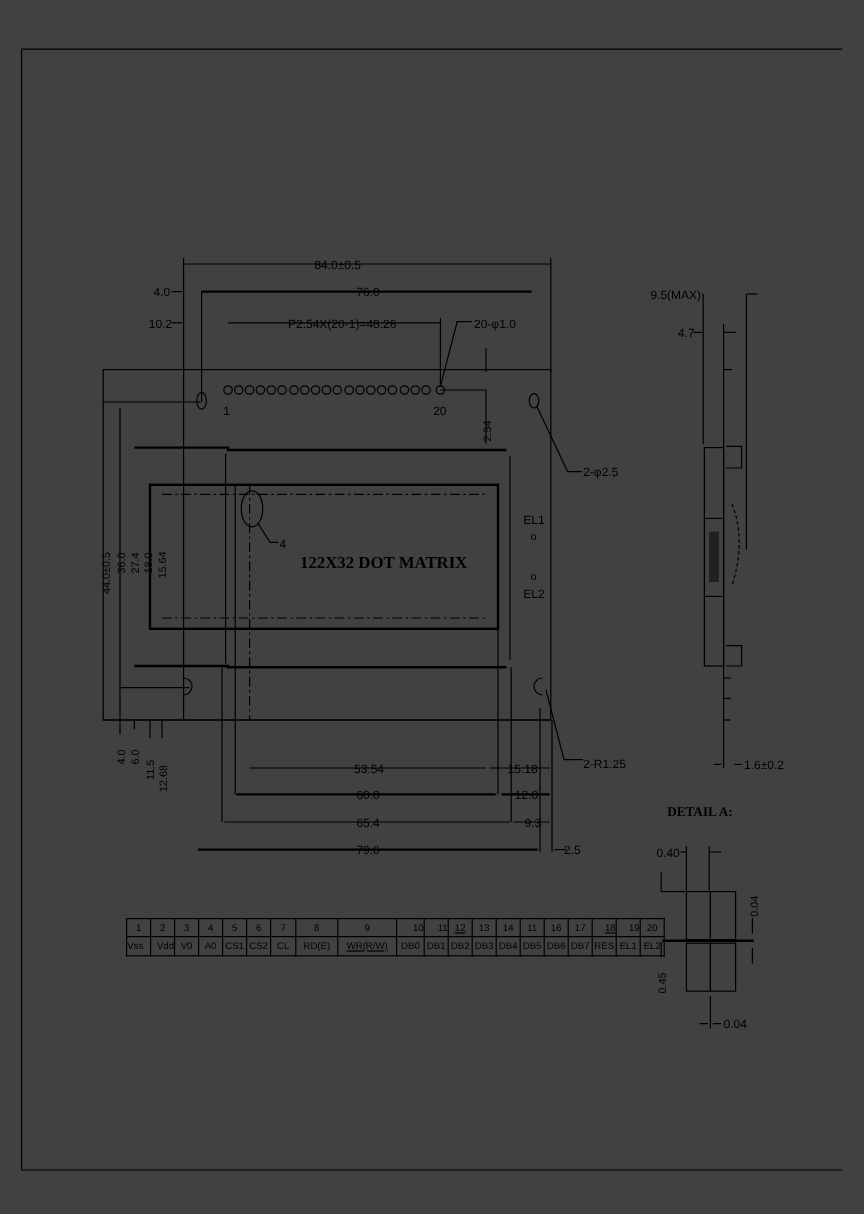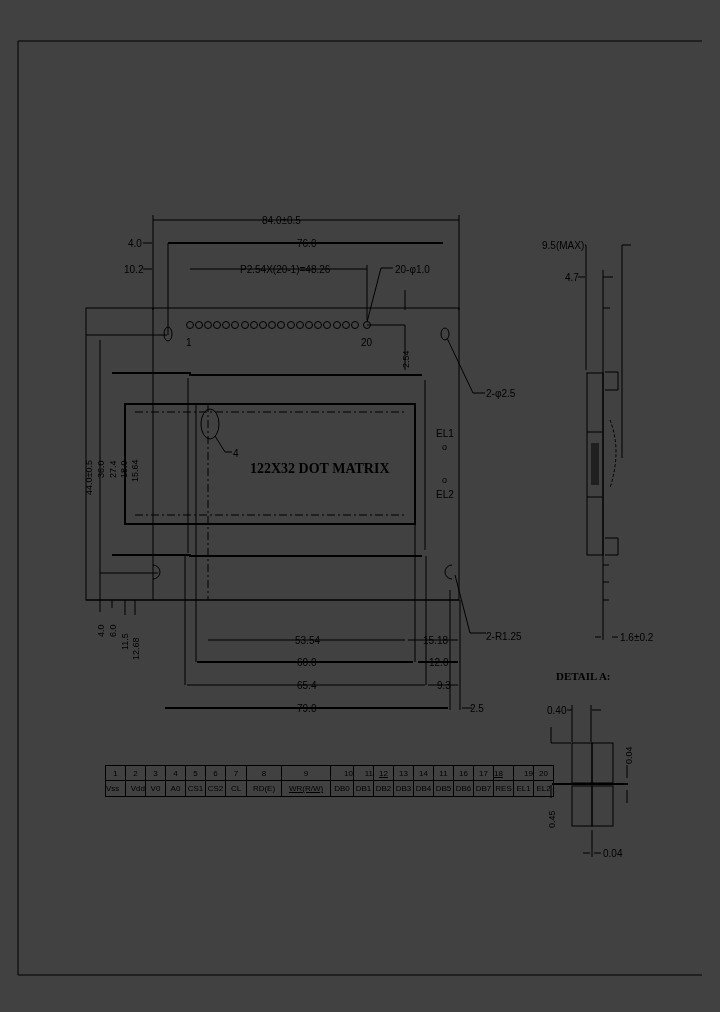--- a/index.html
+++ b/index.html
@@ -214,21 +214,21 @@
           <td style="border: 1px solid rgb(0, 0, 0); height: 14px; text-align: center; padding: 0px; width: 34px;">8</td>
           <td style="border: 1px solid rgb(0, 0, 0); height: 14px; text-align: center; padding: 0px; width: 48px;">9</td>
           <td style="border: 1px solid rgb(0, 0, 0); height: 14px; text-align: right; padding: 0px; width: 22px;">10</td>
           <td style="border: 1px solid rgb(0, 0, 0); height: 14px; text-align: right; padding: 0px; width: 19px;">11</td>
           <td style="border: 1px solid rgb(0, 0, 0); height: 14px; text-align: center; padding: 0px; width: 19px; text-decoration: underline;">12</td>
           <td style="border: 1px solid rgb(0, 0, 0); height: 14px; text-align: center; padding: 0px; width: 19px;">13</td>
           <td style="border: 1px solid rgb(0, 0, 0); height: 14px; text-align: center; padding: 0px; width: 19px;">14</td>
           <td style="border: 1px solid rgb(0, 0, 0); height: 14px; text-align: center; padding: 0px; width: 19px;">11</td>
           <td style="border: 1px solid rgb(0, 0, 0); height: 14px; text-align: center; padding: 0px; width: 19px;">16</td>
           <td style="border: 1px solid rgb(0, 0, 0); height: 14px; text-align: center; padding: 0px; width: 19px;">17</td>
-          <td style="border: 1px solid rgb(0, 0, 0); height: 14px; text-align: left; padding: 0px; width: 19px; text-decoration: underline;">18</td>
+          <td style="border: 1px solid rgb(0, 0, 0); height: 14px; text-align: right; padding: 0px; width: 19px; text-decoration: underline;">18</td>
           <td style="border: 1px solid rgb(0, 0, 0); height: 14px; text-align: right; padding: 0px; width: 19px;">19</td>
           <td style="border: 1px solid rgb(0, 0, 0); height: 14px; text-align: center; padding: 0px; width: 19px;">20</td>
         </tr>
     <tr id="row-sig">
           <td style="border: 1px solid rgb(0, 0, 0); height: 15px; padding: 0px; white-space: nowrap; overflow: hidden;">Vss</td>
           <td style="border: 1px solid rgb(0, 0, 0); height: 15px; text-align: right; padding: 0px; white-space: nowrap; overflow: hidden;">Vdd</td>
           <td style="border: 1px solid rgb(0, 0, 0); height: 15px; text-align: center; padding: 0px; white-space: nowrap; overflow: hidden;">V0</td>
           <td style="border: 1px solid rgb(0, 0, 0); height: 15px; text-align: center; padding: 0px; white-space: nowrap; overflow: hidden;">A0</td>
           <td style="border: 1px solid rgb(0, 0, 0); height: 15px; text-align: center; padding: 0px; white-space: nowrap; overflow: hidden;">CS1</td>
           <td style="border: 1px solid rgb(0, 0, 0); height: 15px; text-align: center; padding: 0px; white-space: nowrap; overflow: hidden;">CS2</td>

